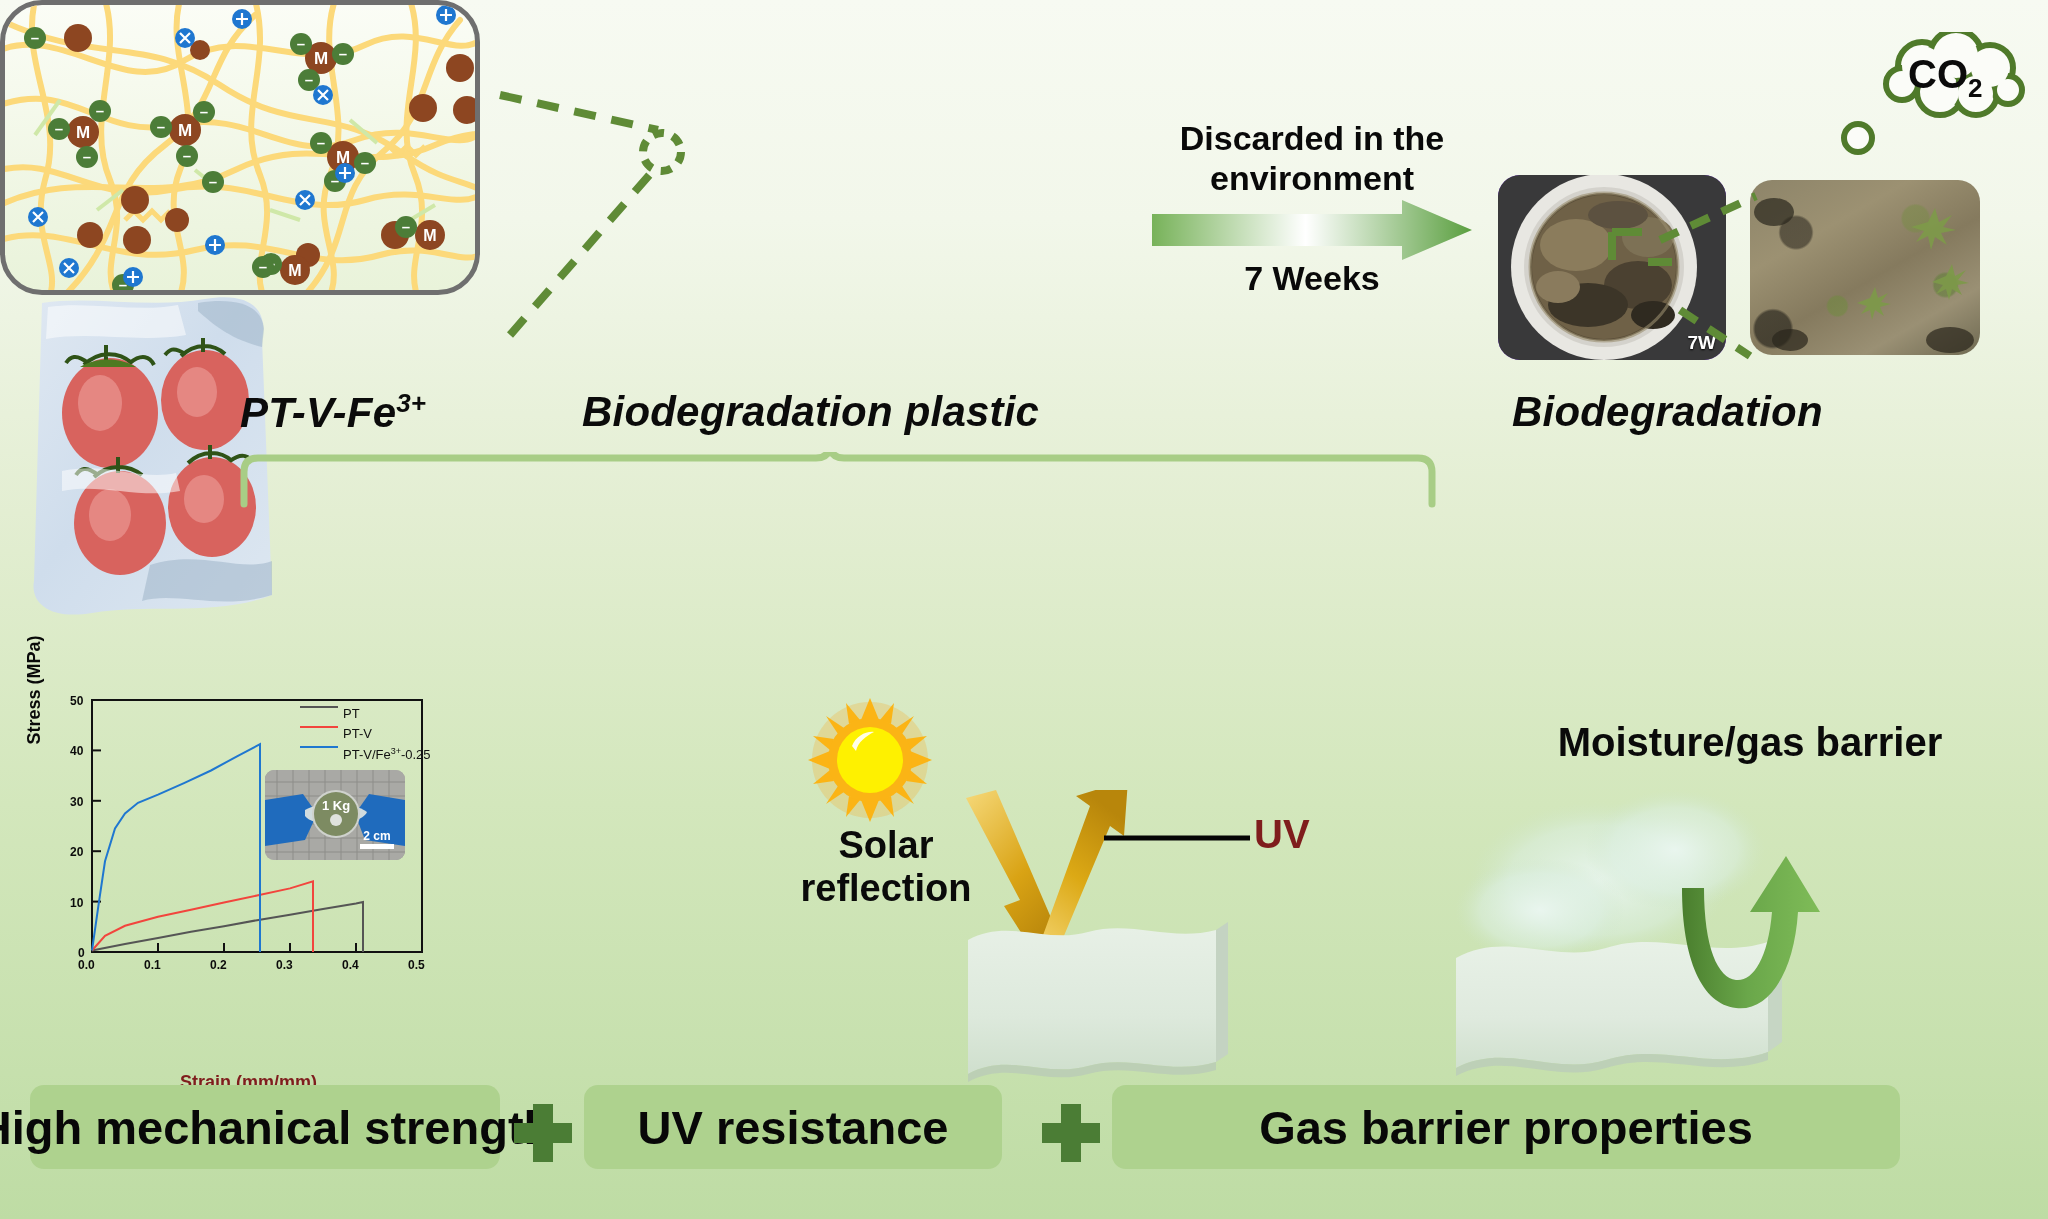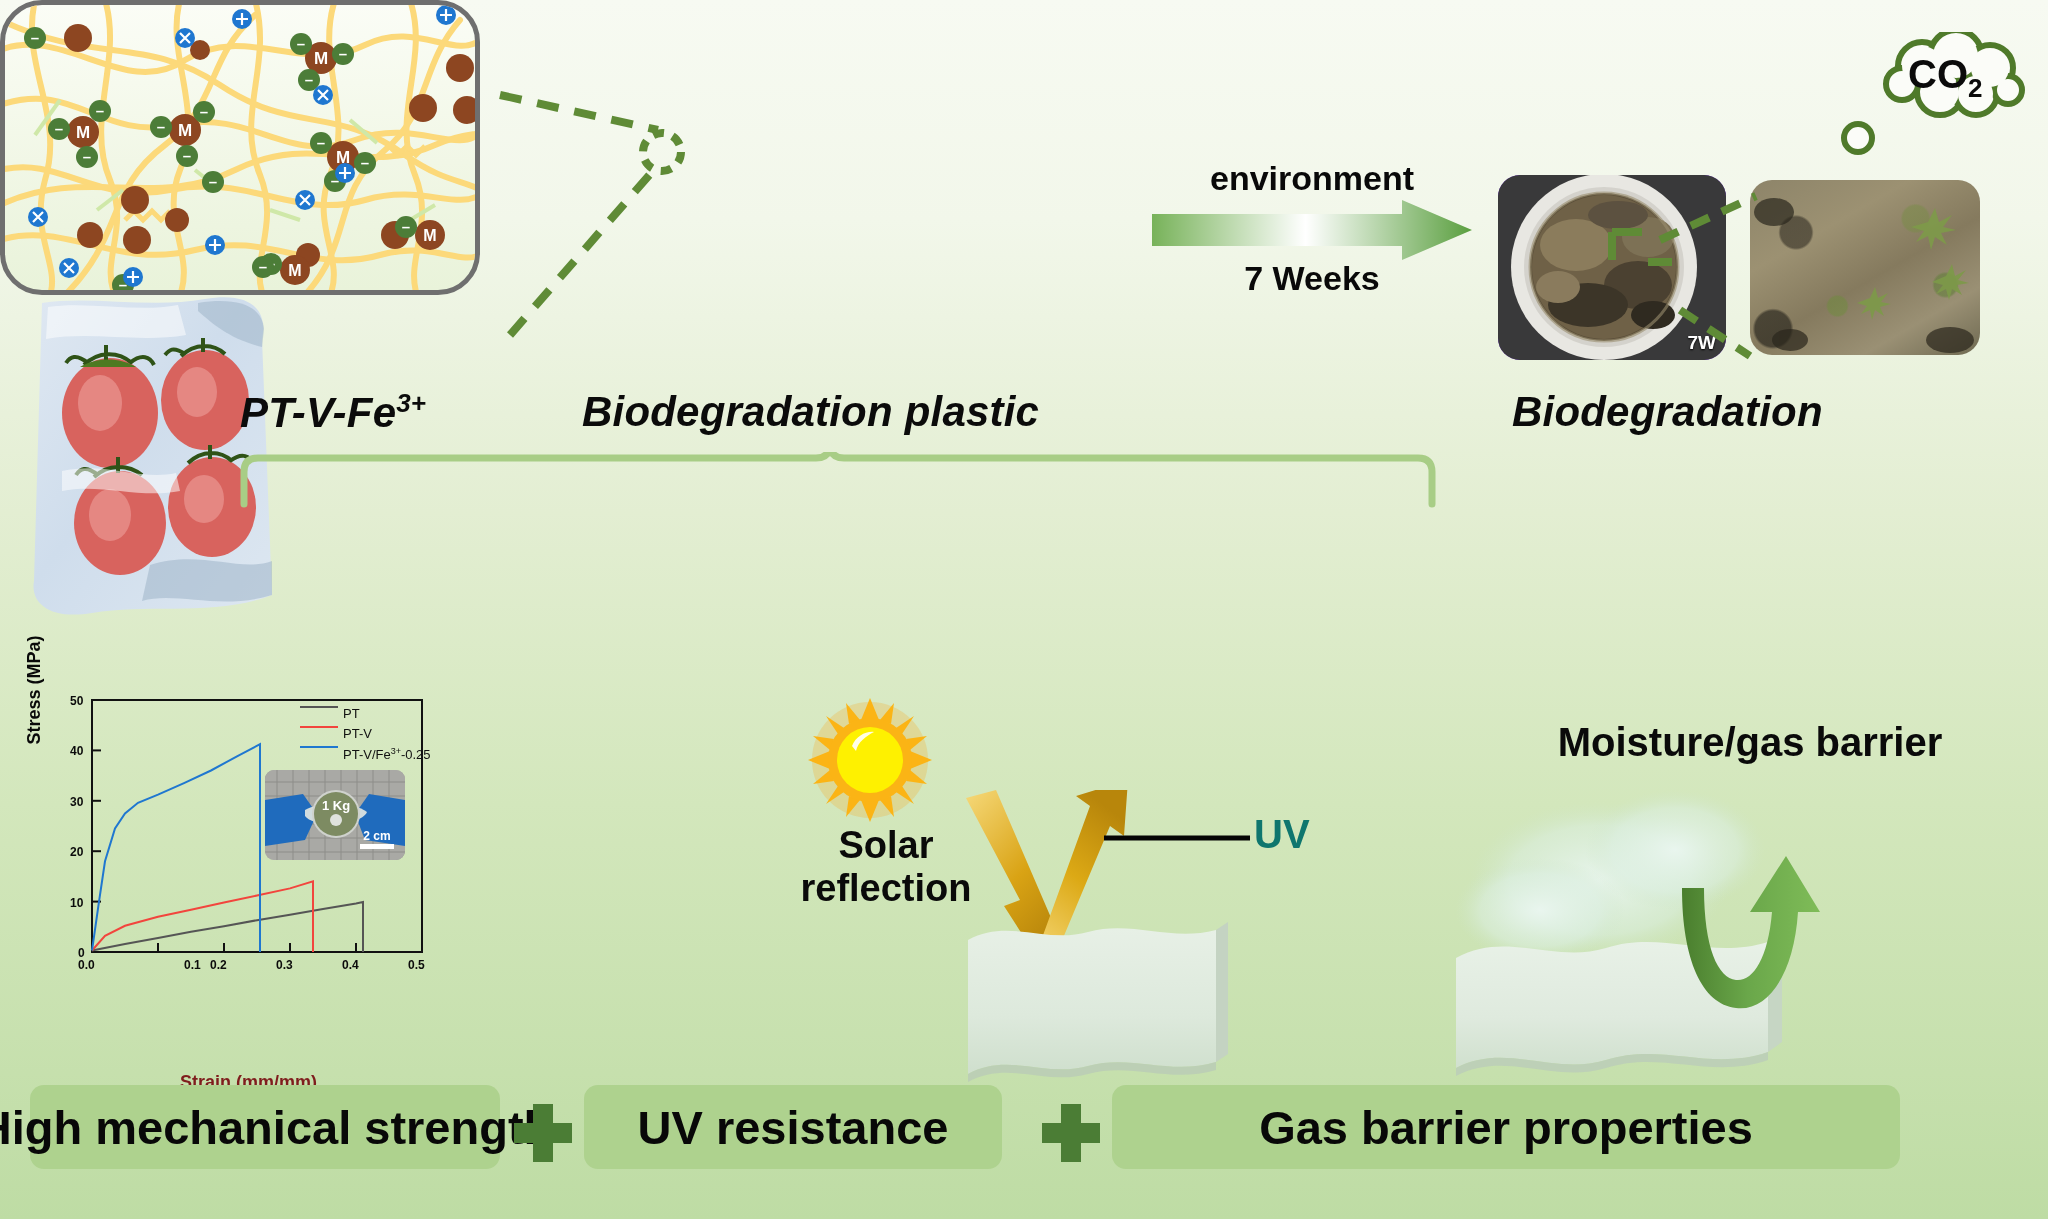--- a/index.html
+++ b/index.html
@@ -301,21 +301,21 @@
       <path d="M62,176 C106,166 140,186 176,178 L180,196 C140,204 100,188 62,196 Z"></path>
     </g>
     <g fill="#9fb4c8" opacity=".55">
       <path d="M198,8 C236,2 262,10 264,34 L262,52 C230,44 214,30 198,16 Z"></path>
       <path d="M150,270 C200,254 240,278 272,266 L272,300 C220,316 176,296 142,306 Z"></path>
     </g>
   </svg>
 </div>
 
 <div class="arrow-text" style="left:1152px;top:118px;width:320px;">
-  <br>
+  <span>Discarded in the</span><br>
   <span>environment</span>
 </div>
 <svg id="green-arrow" class="abs" viewBox="0 0 320 60">
   <defs>
     <linearGradient id="ga" x1="0" y1="0" x2="1" y2="0">
       <stop offset="0%" stop-color="#77b259"></stop>
         <stop offset="48%" stop-color="#ffffff"></stop>
       <stop offset="100%" stop-color="#5a9f3f"></stop>
     </linearGradient>
   </defs>
@@ -433,21 +433,21 @@
 </div>
 
 <div class="ytick" style="left:70px;top:694px;">50</div>
 <div class="ytick" style="left:70px;top:744px;">40</div>
 <div class="ytick" style="left:70px;top:795px;">30</div>
 <div class="ytick" style="left:70px;top:845px;">20</div>
 <div class="ytick" style="left:70px;top:896px;">10</div>
 <div class="ytick" style="left:78px;top:946px;">0</div>
 
 <div class="xtick" style="left:78px;top:958px;">0.0</div>
-<div class="xtick" style="left:144px;top:958px;margin-left:40px;">0.1</div>
+<div class="xtick" style="left:144px;top:958px;">0.1</div>
 <div class="xtick" style="left:210px;top:958px;">0.2</div>
 <div class="xtick" style="left:276px;top:958px;">0.3</div>
 <div class="xtick" style="left:342px;top:958px;">0.4</div>
 <div class="xtick" style="left:408px;top:958px;">0.5</div>
 
 <div id="ylabel">Stress (MPa)</div>
 <div id="xlabel">Strain (mm/mm)</div>
 
 <div class="abs" style="left:300px;top:706px;">
   <div class="legend-row">
@@ -538,21 +538,21 @@
   <path d="M6,8 L36,0 L92,130 L106,122 L80,172 L44,116 L60,110 Z" fill="url(#rayin)"></path>
 
   <path d="M74,170 L98,160 L150,36 L164,46 L168,-10 L116,6 L130,16 Z" fill="url(#rayout)"></path>
 
   <path d="M8,150 C48,128 86,154 128,142 C172,130 210,152 256,140 L256,272 C210,286 172,264 128,276 C86,288 48,262 8,284 Z" fill="url(#filmg)"></path>
   <path d="M256,140 L268,132 L268,264 L256,272 Z" fill="#c4d3c2"></path>
   <path d="M8,284 C48,262 86,288 128,276 C172,264 210,286 256,272 L256,280 C210,294 172,272 128,284 C86,296 48,270 8,292 Z" fill="#b9cab7" opacity=".8"></path>
 
   <line x1="144" y1="48" x2="290" y2="48" stroke="#050505" stroke-width="5"></line>
 </svg>
-<div class="abs" style="left:1254px;top:812px;font-size:40px;font-weight:bold;color:#0f766e;">UV</div>
+<div class="abs" style="left:1254px;top:812px;font-size:40px;font-weight:bold;color:#7f1d1d;">UV</div>
 
 <div class="abs" style="left:1490px;top:720px;width:520px;text-align:center;font-size:40px;font-weight:bold;color:#0a0a0a;">Moisture/gas barrier</div>
 
 <svg class="abs" style="left:1450px;top:760px;width:560px;height:320px;">
   <defs>
     <radialGradient id="mistg" cx="50%" cy="50%" r="50%">
       <stop offset="0%" stop-color="#eaf6f0" stop-opacity=".95"></stop>
       <stop offset="70%" stop-color="#dcefe2" stop-opacity=".55"></stop>
       <stop offset="100%" stop-color="#cfe6c9" stop-opacity="0"></stop>
     </radialGradient>

